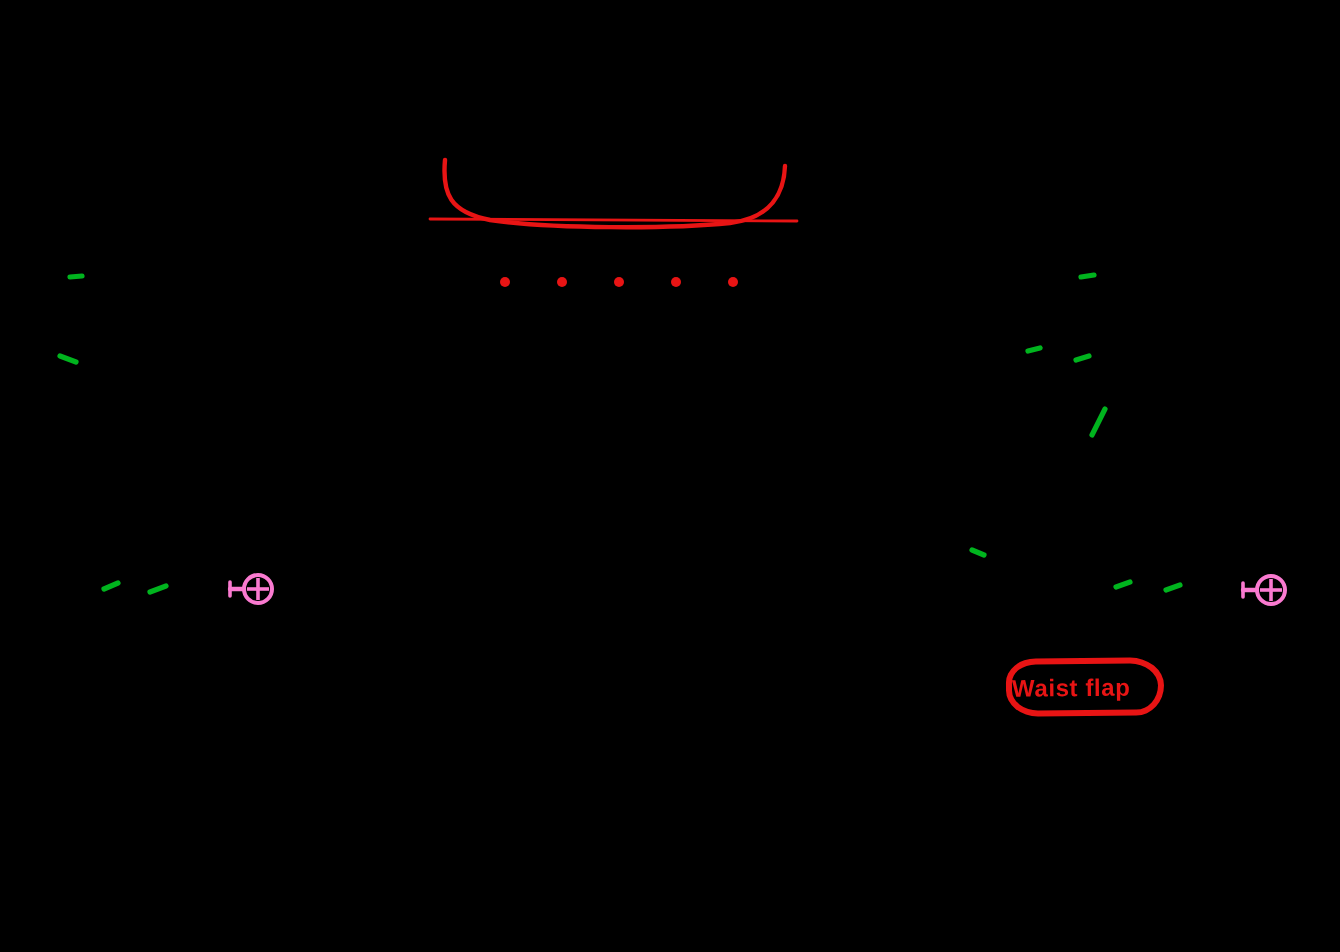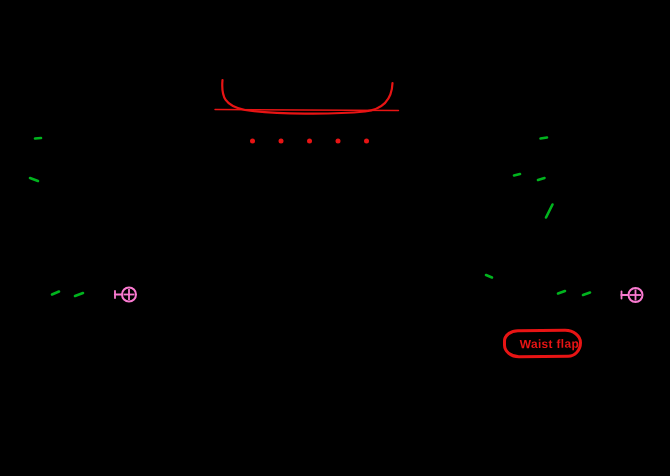--- a/index.html
+++ b/index.html
@@ -19,21 +19,21 @@
     position: absolute;
     left: 0;
     top: 0;
     display: block;
   }
   .flap-label {
     position: absolute;
     box-sizing: border-box;
     display: flex;
     align-items: center;
-    justify-content: flex-end;
+    justify-content: flex-start;
     border-style: solid;
     border-width: 3px;
     
     border-radius: 15px 17px 14px 16px / 12px 14px 15px 13px;
     font-weight: bold;
     font-size: 12px;
     letter-spacing: 0.3px;
     white-space: nowrap;
     transform: rotate(-0.5deg);
   }

